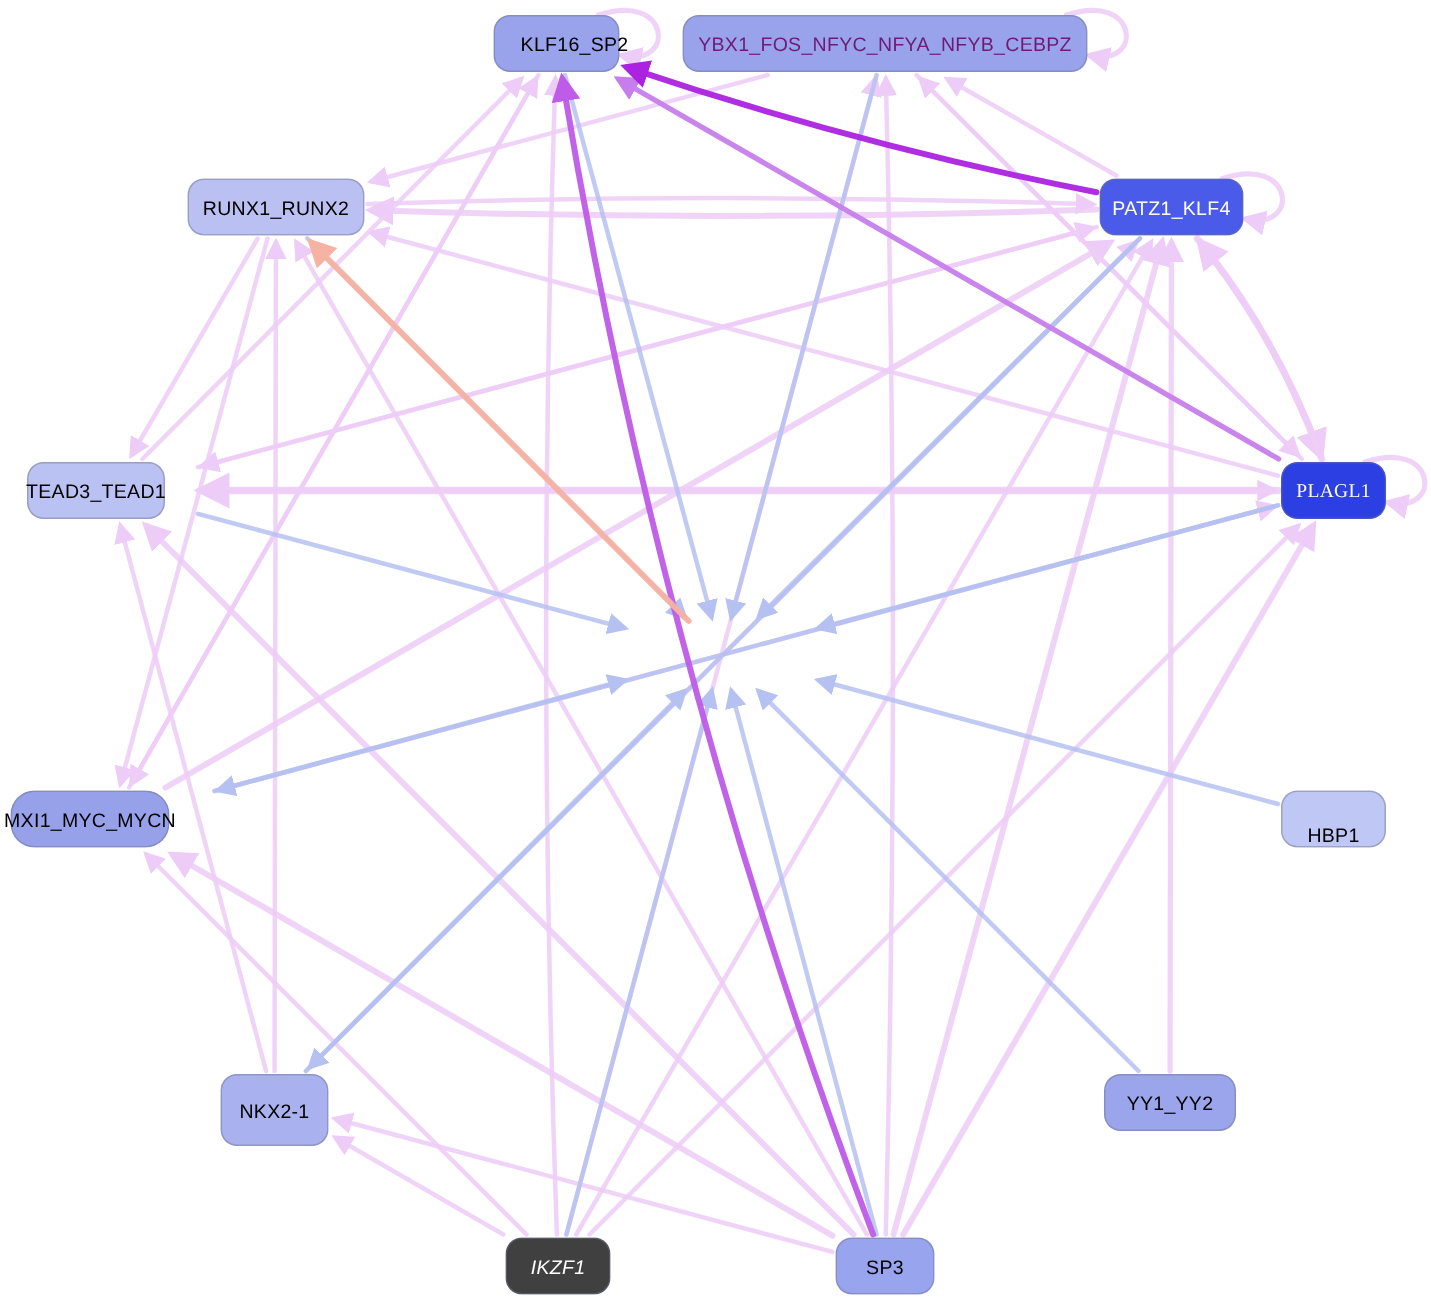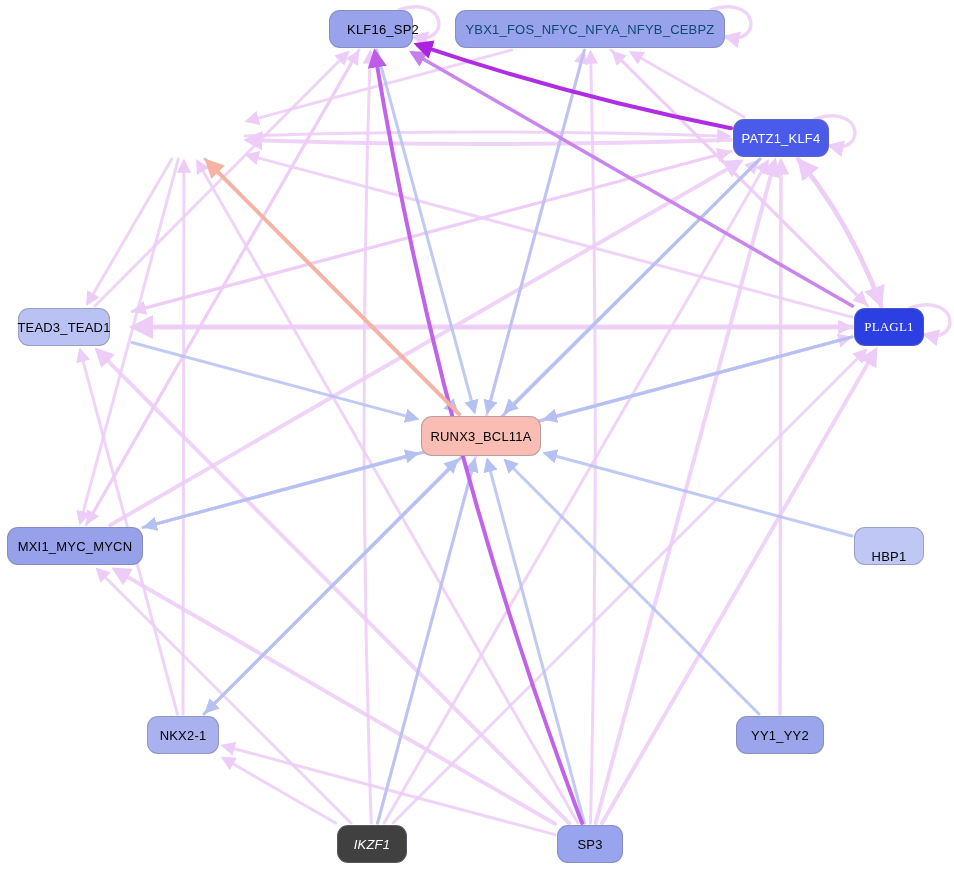--- a/index.html
+++ b/index.html
@@ -107,42 +107,42 @@
       <path d="M 759.964824120603 159 L 207.04020100502512 711" fill="none" stroke="#B5C1F1" stroke-width="3" stroke-linecap="round" stroke-opacity="0.85" marker-end="url(#arr-blue)"></path>
       <path d="M 852.4966442953021 306 L 412.71812080536915 53" fill="none" stroke="#C77EEC" stroke-width="3.5" stroke-linecap="round" stroke-opacity="0.95" marker-end="url(#arr-purple)"></path>
       <path d="M 731 128.1796346772698 Q 572.4029936593531 97.03002385013959 418 44.87568815568136" fill="none" stroke="#AB23E0" stroke-width="4" stroke-linecap="round" stroke-opacity="0.95" marker-end="url(#arr-magenta)"></path>
       <path d="M 582.054266123881 823 Q 439.9388571602776 447.3992518796309 374.95443482370916 53" fill="none" stroke="#BE5BE8" stroke-width="4" stroke-linecap="round" stroke-opacity="0.95" marker-end="url(#arr-strong)"></path>
       <path d="M 459.0738255033557 414 L 207.91946308724832 162" fill="none" stroke="#F6B2A2" stroke-width="4" stroke-linecap="round" stroke-opacity="0.95" marker-end="url(#arr-salmon)"></path>
     </svg>
 
   <div class="node" style="left: 329px; top: 10px; width: 84px; height: 38px; background: rgb(152, 163, 235); color: rgb(0, 0, 0); padding-left: 24px;">
       <span class="lbl">KLF16_SP2</span>
     </div>
-  <div class="node" style="left: 455px; top: 10px; width: 270px; height: 38px; background: rgb(152, 163, 235); color: #0c4a6e;">
+  <div class="node" style="left: 455px; top: 10px; width: 270px; height: 38px; background: rgb(152, 163, 235); color: #701a75;">
       <span class="lbl">YBX1_FOS_NFYC_NFYA_NFYB_CEBPZ</span>
+    </div>
+  <div class="node" style="left: 125px; top: 119px; width: 118px; height: 38px; background: rgb(186, 193, 242); color: rgb(0, 0, 0);">
+      <span class="lbl">RUNX1_RUNX2</span>
     </div>
   <div class="node" style="left: 733px; top: 119px; width: 96px; height: 38px; background: rgb(74, 90, 233); color: rgb(255, 255, 255);">
       <span class="lbl">PATZ1_KLF4</span>
     </div>
   <div class="node" style="left: 18px; top: 308px; width: 92px; height: 38px; background: rgb(186, 194, 243); color: rgb(0, 0, 0);">
       <span class="lbl">TEAD3_TEAD1</span>
     </div>
   <div class="node" style="left: 854px; top: 308px; width: 70px; height: 38px; background: rgb(43, 63, 227); color: rgb(255, 255, 255); font-family: Liberation Serif, serif;">
       <span class="lbl">PLAGL1</span>
     </div>
-  <div class="node" style="left: 421px; top: 416px; width: 120px; height: 40px; background: rgb(249, 189, 180); color: rgb(0, 0, 0);">
-      <span class="lbl">RUNX3_BCL11A</span>
-    </div>
-  <div class="node" style="left: 7px; top: 527px; width: 136px; height: 38px; background: rgb(150, 161, 234); color: rgb(0, 0, 0);">
+  <div class="node" style="left: 7px; top: 527px; width: 106px; height: 38px; background: rgb(150, 161, 234); color: rgb(0, 0, 0); border-radius: 16px;">
       <span class="lbl">MXI1_MYC_MYCN</span>
     </div>
   <div class="node" style="left: 854px; top: 527px; width: 70px; height: 38px; background: rgb(191, 199, 245); color: rgb(0, 0, 0); align-items: flex-end;">
       <span class="lbl">HBP1</span>
     </div>
-  <div class="node" style="left: 147px; top: 716px; width: 72px; height: 38px; background: rgb(169, 178, 239); color: rgb(0, 0, 0);">
+  <div class="node" style="left: 147px; top: 716px; width: 72px; height: 48px; background: rgb(169, 178, 239); color: rgb(0, 0, 0);">
       <span class="lbl">NKX2-1</span>
     </div>
   <div class="node" style="left: 736px; top: 716px; width: 88px; height: 38px; background: rgb(154, 165, 236); color: rgb(0, 0, 0);">
       <span class="lbl">YY1_YY2</span>
     </div>
   <div class="node" style="left: 337px; top: 825px; width: 70px; height: 38px; background: #404040; color: rgb(255, 255, 255); font-style: italic;">
       <span class="lbl">IKZF1</span>
     </div>
   <div class="node" style="left: 557px; top: 825px; width: 66px; height: 38px; background: rgb(153, 164, 238); color: rgb(0, 0, 0);">
       <span class="lbl">SP3</span>

